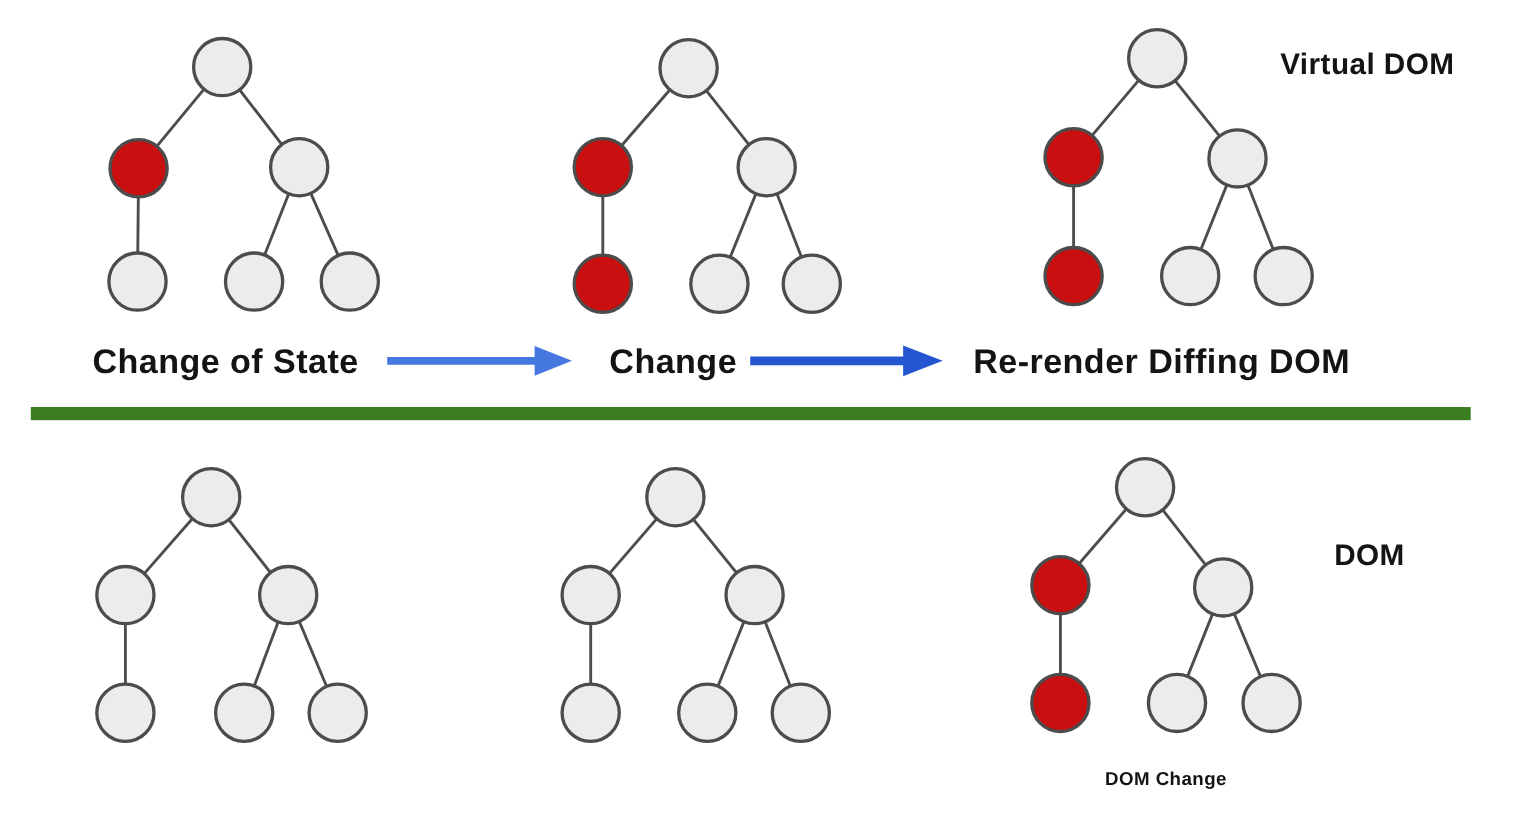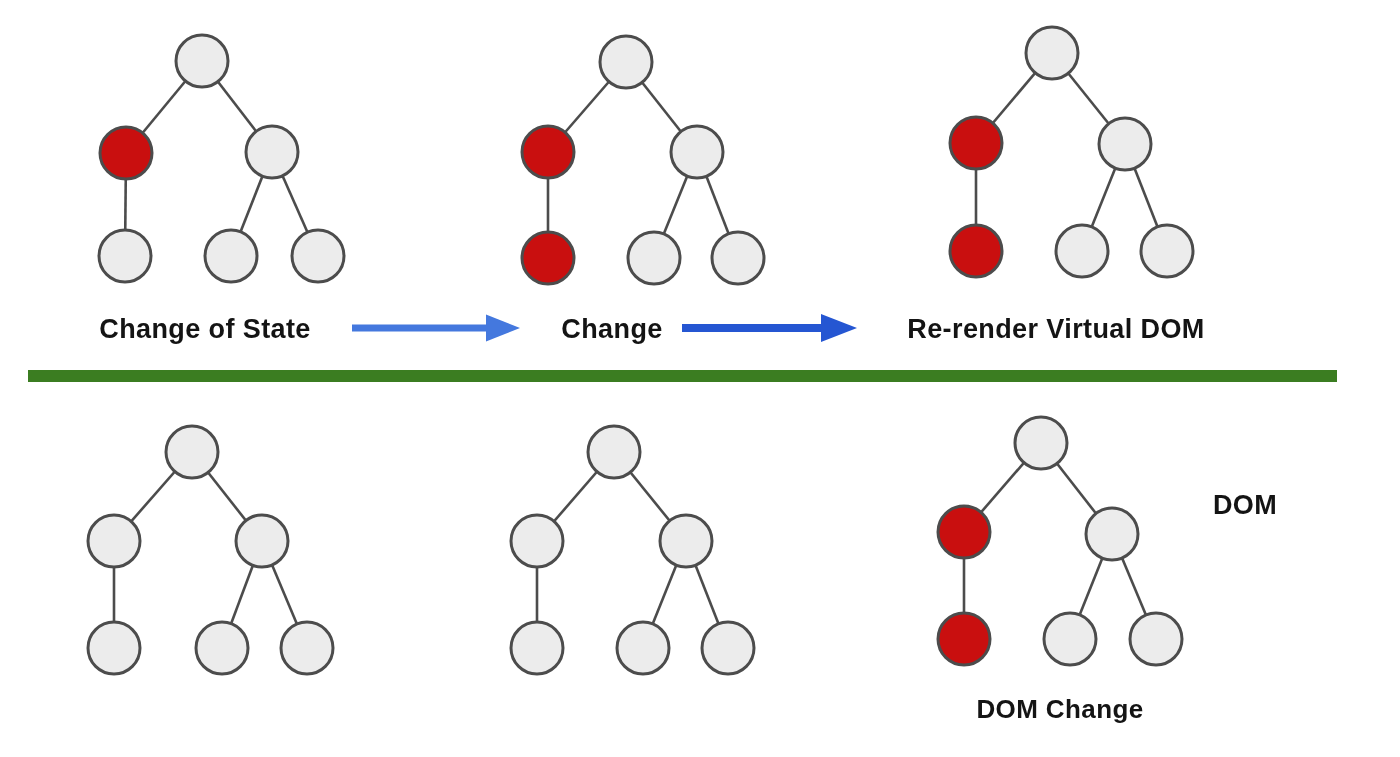--- a/index.html
+++ b/index.html
@@ -23,23 +23,23 @@
     height: 757px;
   }
   .label {
     position: absolute;
     transform: translate(-50%, -50%);
     font-weight: bold;
     color: #141414;
     white-space: nowrap;
     letter-spacing: 0.4px;
   }
-  .step-label { font-size: 27px; }
+  .step-label { font-size: 31px; }
   .row-title  { font-size: 27px; }
-  .caption    { font-size: 26px; }
+  .caption    { font-size: 17px; }
 
   #label-step1     { left: 205px;  top: 329px; }
   #label-step2     { left: 612px;  top: 329px; }
   #label-step3     { left: 1056px; top: 329px; }
   #label-vdom      { left: 1243px; top: 59px;  }
   #label-dom       { left: 1245px; top: 457px; }
   #label-domchange { left: 1060px; top: 709px; }
 
   .divider {
     position: absolute;
@@ -136,19 +136,20 @@
       <g>
         <line x1="682" y1="328" x2="823" y2="328" stroke="#2556d2" stroke-width="8"></line>
         <polygon points="857,328 821,314 821,342" fill="#2556d2"></polygon>
       </g>
     </svg>
 
   <div class="divider" style="left: 28px; top: 370px; width: 1309px; height: 12px; background: rgb(59, 125, 33);"></div>
 
   <div class="label step-label" id="label-step1" style="color: rgb(20, 20, 20);">Change of State</div>
   <div class="label step-label" id="label-step2" style="color: rgb(20, 20, 20);">Change</div>
-  <div class="label step-label" id="label-step3" style="color: rgb(20, 20, 20);">Re-render Virtual DOM</div>
+  <div class="label step-label" id="label-step3" style="color: rgb(20, 20, 20);">Re-render Diffing DOM</div>
 
+  <div class="label row-title" id="label-vdom" style="color: rgb(20, 20, 20);">Virtual DOM</div>
   <div class="label row-title" id="label-dom" style="color: rgb(20, 20, 20); margin-top: 48px;">DOM</div>
 
   <div class="label caption" id="label-domchange" style="color: rgb(20, 20, 20);">DOM Change</div>
 
 </div>
 
 </body></html>

